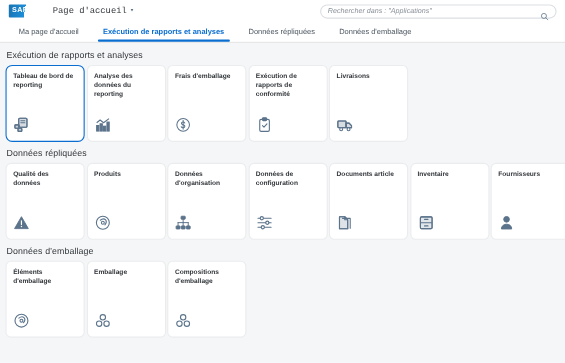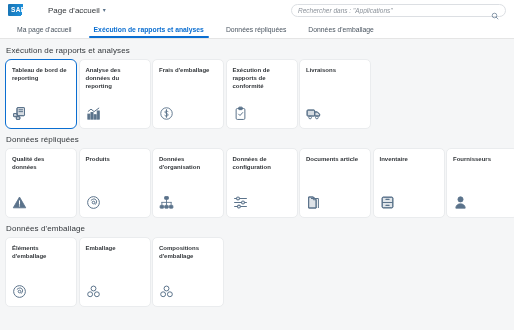--- a/index.html
+++ b/index.html
@@ -38,20 +38,21 @@
     font-family: "Liberation Sans", sans-serif;
   }
   .shell-title {
     margin-left: 14px;
     font-size: 8px;
     color: #32363a;
     display: flex;
     align-items: center;
     gap: 3px;
     cursor: pointer;
+    font-family: Liberation Mono, monospace;
   }
   .shell-title .caret {
     font-size: 6px;
     color: #5b738b;
     line-height: 1;
   }
   .search-box {
     position: absolute;
     right: 8px; top: 3.5px;
     width: 215px; height: 13px;

